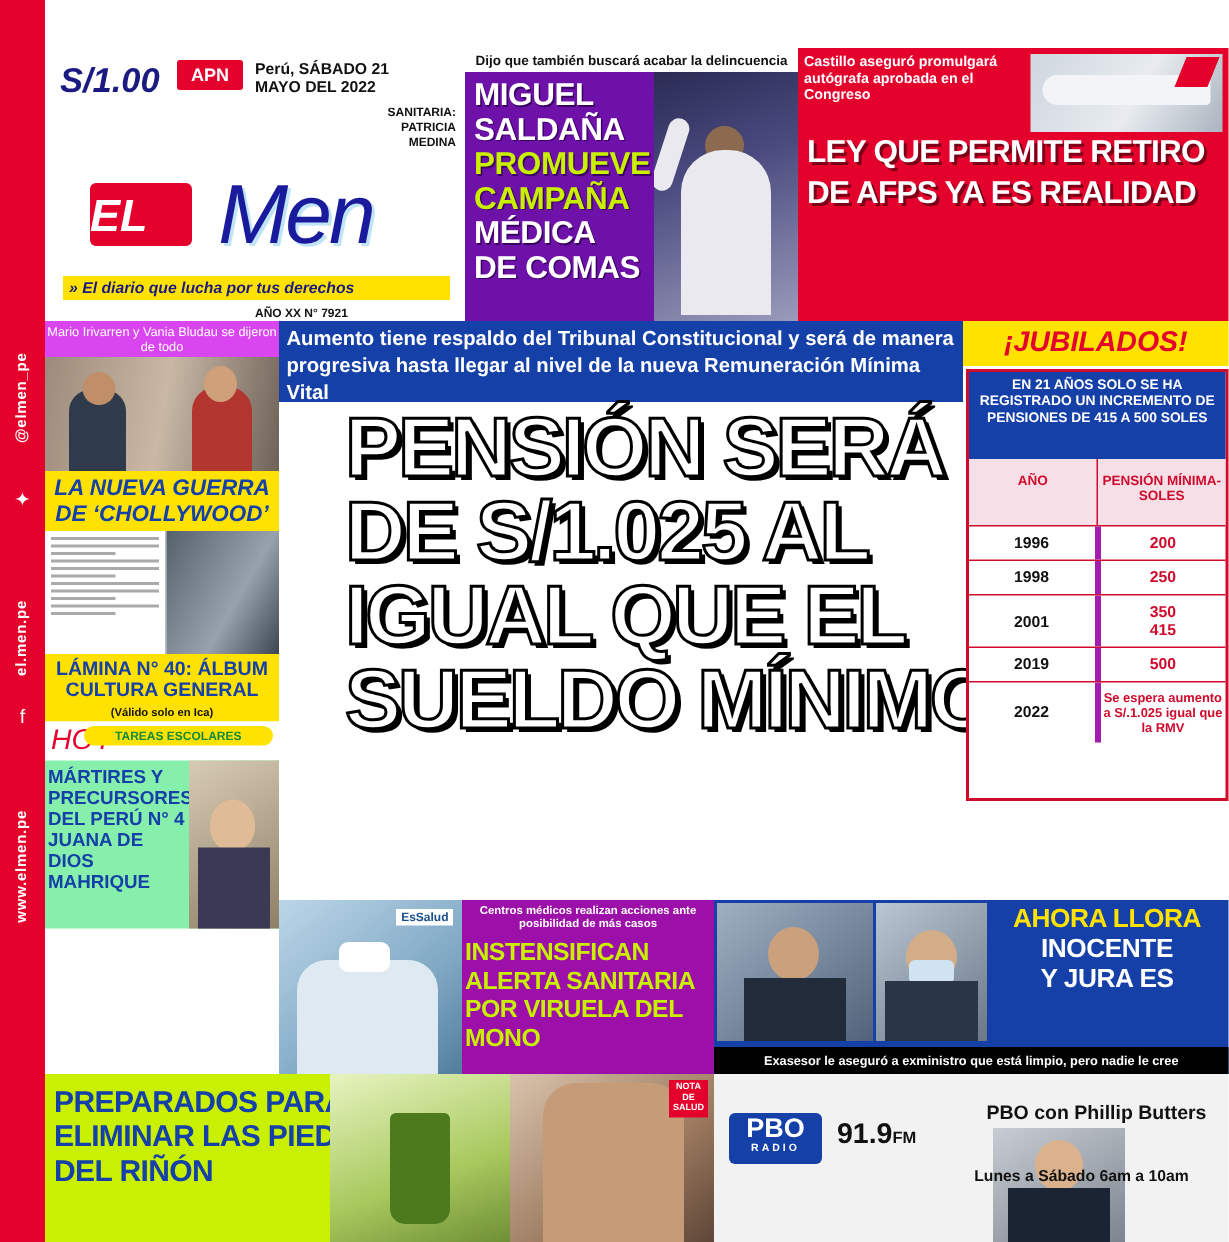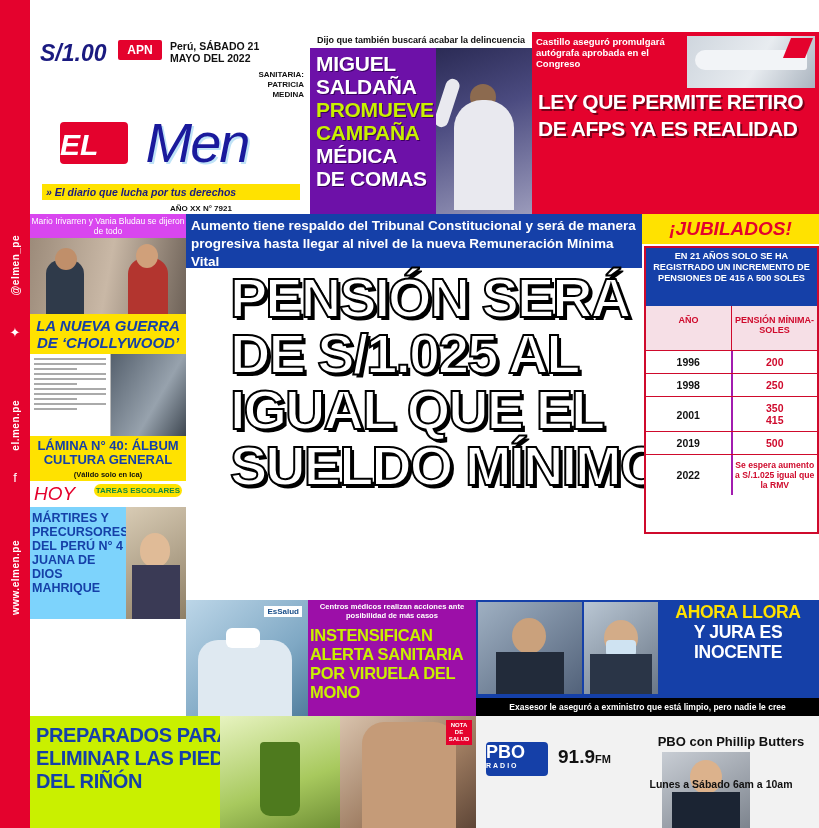--- a/index.html
+++ b/index.html
@@ -159,21 +159,21 @@
   }
   .tbl-hdr { display:flex; height:44px; background:#f6dfe6; }
   .tbl-hdr div {
     flex:1; text-align:center; font-size:9px; font-weight:bold; color:#cf0a2c;
     line-height:10px; padding-top:9px; border-right:1px solid #cf0a2c;
   }
   .tbl-hdr div:last-child { border-right:none; }
   .tbl-row { display:flex; border-top:1px solid #cf0a2c; }
   .tbl-row div {
     flex:1; text-align:center; font-size:10.5px; font-weight:bold; color:#111;
-    padding:5px 2px; border-right:2px solid #a21caf; min-height:22px;
+    padding:5px 2px; border-right:4px solid #a21caf; min-height:22px;
   }
   .tbl-row div:last-child { border-right:none; color:#cf0a2c; }
   .tbl-row .yr { color:#111; }
   .tbl-row.last div:last-child { font-size:8.6px; line-height:10px; font-weight:bold; }
   .tbl-row.last div:first-child { padding-top:14px; }
   .tbl-row .dbl { line-height:12px; }
 
   
   .lc { position:absolute; left:30px; top:214px; width:156px; height:386px; background:#fff; }
   .lc-kick {
@@ -207,24 +207,24 @@
     background:#ffe200; color:#1540a8; font-size:13px; font-weight:bold;
     text-align:center; line-height:14px; padding:3px 2px;
   }
   .lc-valid { font-size:7.5px; font-weight:bold; text-align:center; color:#111; padding-bottom:2px; background:#ffe200;}
   .lc-hoy2 {
     height:26px; background:#fff; position:relative;
   }
   .lc-hoy2 .hoy { position:absolute; left:4px; top:2px; color:#e4022d; font-size:19px; font-weight:normal; font-style:italic;}
   .lc-hoy2 .tar {
     position:absolute; right:4px; top:3px; background:#ffe200; color:#138a3e;
-    font-size:8px; font-weight:bold; text-align:center; line-height:9px; padding:2px 2px;
+    font-size:8px; font-weight:bold; text-align:center; line-height:9px; padding:2px 21px;
     border-radius:8px;
   }
-  .lc-bottom { position:relative; height:112px; background:#7dd3fc; }
+  .lc-bottom { position:relative; height:112px; background:#86efac; }
   .lc-bottom .txt {
     position:absolute; left:2px; top:4px; width:92px; color:#1540a8;
     font-size:12.5px; font-weight:bold; line-height:14px;
   }
   .lc-bottom .pic {
     position:absolute; right:0; top:0; width:60px; height:112px;
     background:linear-gradient(150deg,#d8cbb4,#8e7f66);
   }
   .lc-bottom .pic .face { position:absolute; left:14px; top:26px; width:30px; height:34px; border-radius:50% 50% 45% 45%; background:#e0bb97;}
   .lc-bottom .pic .body { position:absolute; left:6px; top:58px; width:48px; height:54px; background:#3a3a55;}
@@ -293,21 +293,21 @@
   .bl-img2 .tag {
     position:absolute; right:4px; top:4px; width:26px; background:#e4022d; color:#fff;
     font-size:6px; font-weight:bold; text-align:center; line-height:7px; padding:2px 1px;
   }
 
   
   .br { position:absolute; left:476px; top:716px; width:343px; height:112px; background:#fff; }
   .br-inner { position:absolute; inset:0; background:#f2f2f2; }
   .pbo {
     position:absolute; left:10px; top:26px; width:62px; height:34px; background:#1540a8;
-    border-radius:4px; color:#fff; 
+    border-radius:4px; color:#fff; text-align:center;
   }
   .pbo .p1 { font-size:18px; font-weight:bold; line-height:20px; }
   .pbo .p2 { font-size:7px; font-weight:bold; letter-spacing:2px; }
   .fm { position:absolute; left:82px; top:30px; color:#111; font-size:19px; font-weight:bold; }
   .fm small { font-size:11px; }
   .br-title {
     position:absolute; left:170px; top:18px; width:170px; text-align:center;
     color:#111; font-size:13px; font-weight:bold;
   }
   .br-sub {
@@ -478,22 +478,22 @@
         <div class="h"></div>
         <div class="b"></div>
       </div>
     <div class="rb-img2">
         <div class="h"></div>
         <div class="m"></div>
         <div class="b"></div>
       </div>
     <div class="rb-text">
       <div>AHORA LLORA</div>
+      <div class="w">INOCENTE</div>
       <div class="w">Y JURA ES</div>
-      <div class="w">INOCENTE</div>
     </div>
     <div class="rb-foot">Exasesor le aseguró a exministro que está limpio, pero nadie le cree</div>
   </div>
 
   <div class="bl">
     <div class="bl-text">PREPARADOS PARA ELIMINAR LAS PIEDRAS DEL RIÑÓN</div>
     <div class="bl-img1">
         <div class="glass"></div>
       </div>
     <div class="bl-img2">

